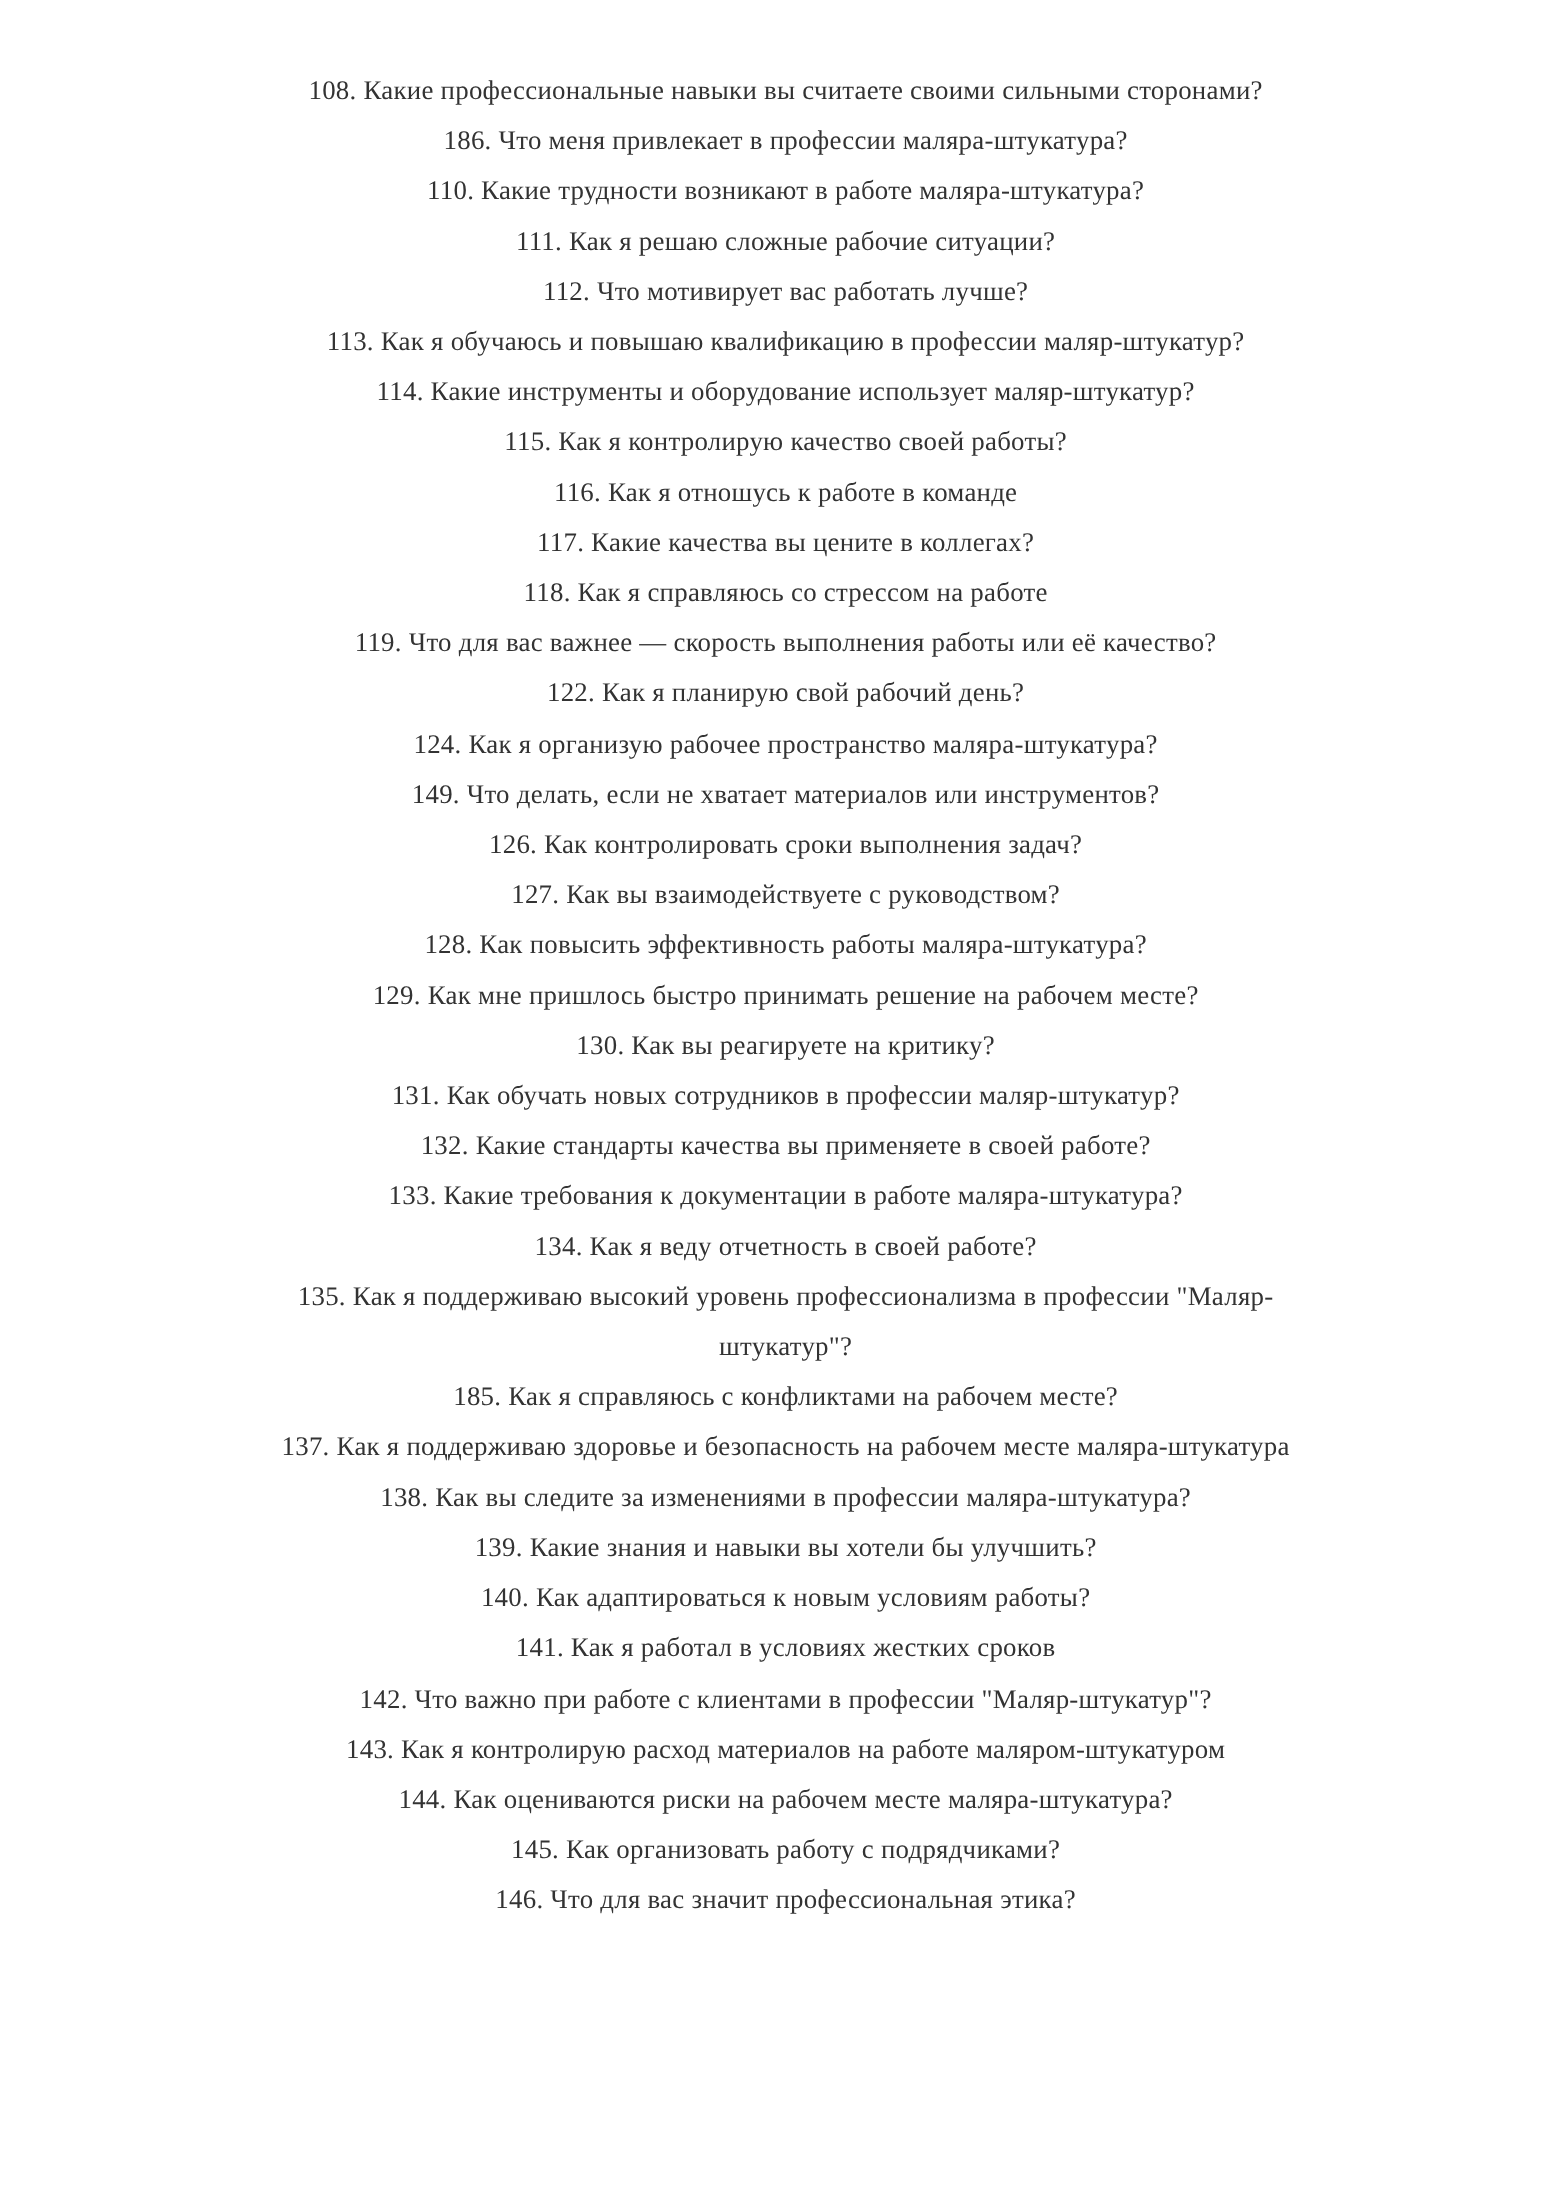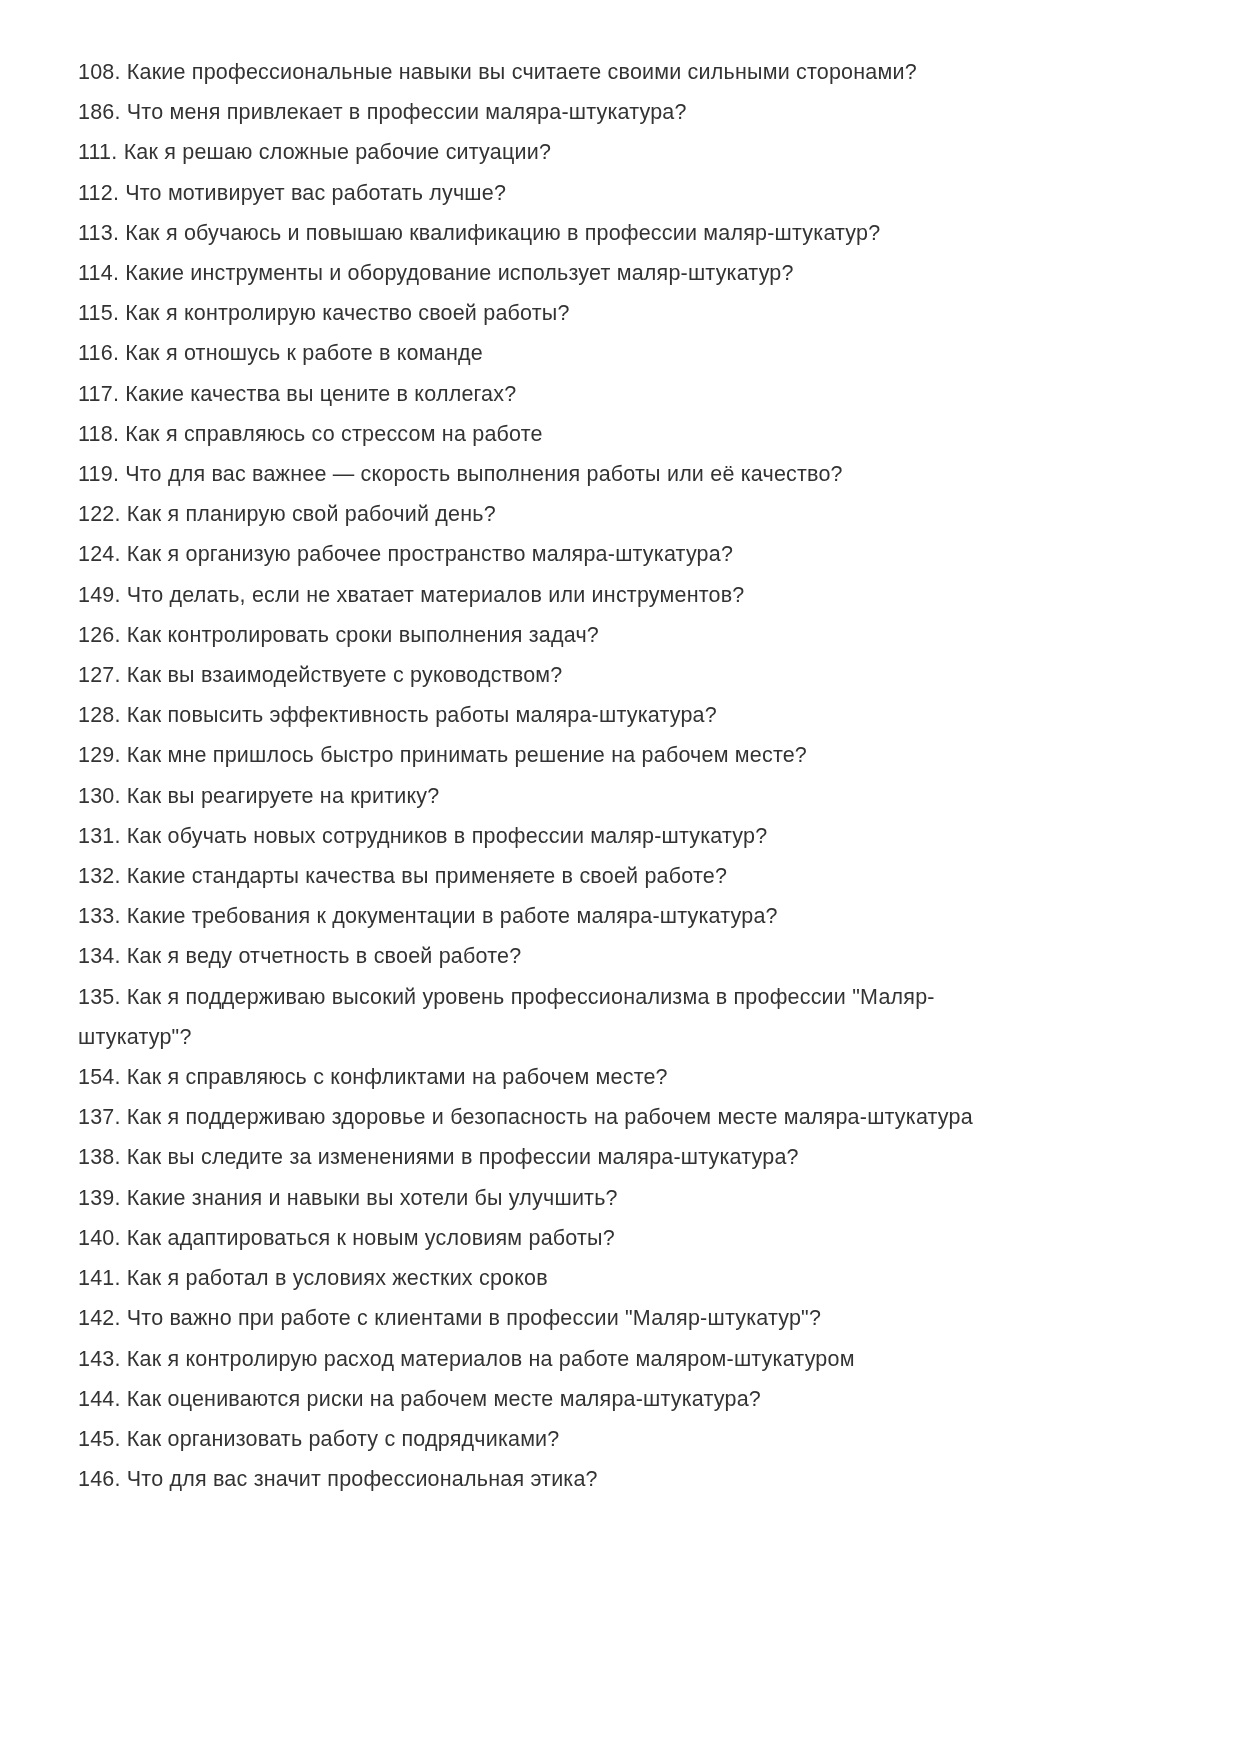--- a/index.html
+++ b/index.html
@@ -13,39 +13,41 @@
     width: 1239px;
     height: 1753px;
     background: #ffffff;
     overflow: hidden;
   }
   .question-list {
     position: absolute;
     top: 52px;
     left: 78px;
     right: 60px;
-    font-family: Liberation Sans, sans-serif;
+    font-family: Liberation Serif, serif;
     font-size: 21.5px;
     line-height: 40.2px;
     letter-spacing: 0.2px;
     color: #333333;
+    text-align: center;
   }
   .question-list p {
     margin: 0;
     padding: 0;
     white-space: nowrap;
   }
 </style>
 </head>
 <body>
 
 <div class="page">
   <div class="question-list">
       <p>108. Какие профессиональные навыки вы считаете своими сильными сторонами?</p>
       <p>186. Что меня привлекает в профессии маляра-штукатура?</p>
+      <p>110. Какие трудности возникают в работе маляра-штукатура?</p>
       <p>111. Как я решаю сложные рабочие ситуации?</p>
       <p>112. Что мотивирует вас работать лучше?</p>
       <p>113. Как я обучаюсь и повышаю квалификацию в профессии маляр-штукатур?</p>
       <p>114. Какие инструменты и оборудование использует маляр-штукатур?</p>
       <p>115. Как я контролирую качество своей работы?</p>
       <p>116. Как я отношусь к работе в команде</p>
       <p>117. Какие качества вы цените в коллегах?</p>
       <p>118. Как я справляюсь со стрессом на работе</p>
       <p>119. Что для вас важнее — скорость выполнения работы или её качество?</p>
       <p>122. Как я планирую свой рабочий день?</p>
@@ -55,21 +57,21 @@
       <p>127. Как вы взаимодействуете с руководством?</p>
       <p>128. Как повысить эффективность работы маляра-штукатура?</p>
       <p>129. Как мне пришлось быстро принимать решение на рабочем месте?</p>
       <p>130. Как вы реагируете на критику?</p>
       <p>131. Как обучать новых сотрудников в профессии маляр-штукатур?</p>
       <p>132. Какие стандарты качества вы применяете в своей работе?</p>
       <p>133. Какие требования к документации в работе маляра-штукатура?</p>
       <p>134. Как я веду отчетность в своей работе?</p>
       <p>135. Как я поддерживаю высокий уровень профессионализма в профессии "Маляр-</p>
       <p>штукатур"?</p>
-      <p>154. Как я справляюсь с конфликтами на рабочем месте?</p>
+      <p>185. Как я справляюсь с конфликтами на рабочем месте?</p>
       <p>137. Как я поддерживаю здоровье и безопасность на рабочем месте маляра-штукатура</p>
       <p>138. Как вы следите за изменениями в профессии маляра-штукатура?</p>
       <p>139. Какие знания и навыки вы хотели бы улучшить?</p>
       <p>140. Как адаптироваться к новым условиям работы?</p>
       <p>141. Как я работал в условиях жестких сроков</p>
       <p>142. Что важно при работе с клиентами в профессии "Маляр-штукатур"?</p>
       <p>143. Как я контролирую расход материалов на работе маляром-штукатуром</p>
       <p>144. Как оцениваются риски на рабочем месте маляра-штукатура?</p>
       <p>145. Как организовать работу с подрядчиками?</p>
       <p>146. Что для вас значит профессиональная этика?</p>

